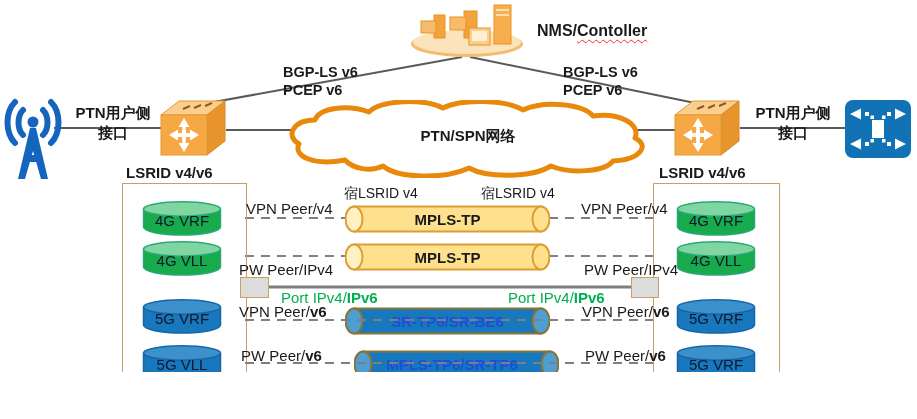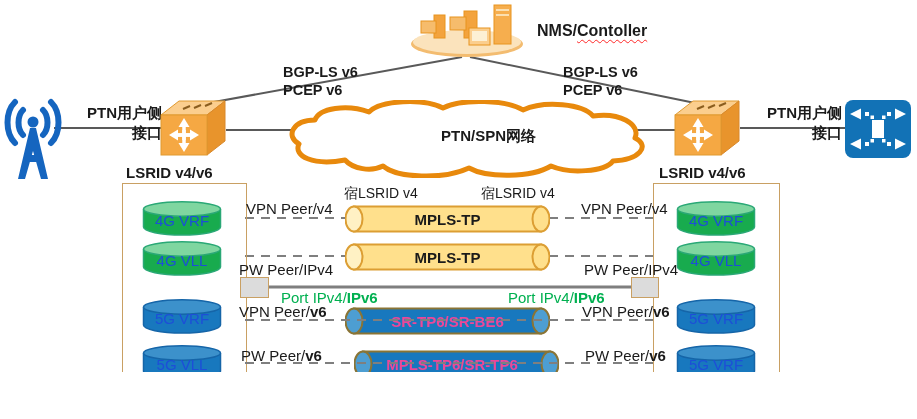--- a/index.html
+++ b/index.html
@@ -1,31 +1,31 @@
 <!DOCTYPE html>
 <html><head>
 <meta charset="utf-8">
 <style>
   html,body{margin:0;padding:0;background:#fff;}
   #canvas{position:relative;width:917px;height:372px;background:#fff;overflow:hidden;
           font-family:"Liberation Sans",sans-serif;}
   .abs{position:absolute;}
   .txt{font-family:"Liberation Sans",sans-serif;color:#1a1a1a;white-space:nowrap;font-size:15px;line-height:17px;}
   .b{font-weight:bold;}
-  .ctr{text-align:right;}
+  .ctr{text-align:center;}
   .misspelled{text-decoration:underline wavy #ff2a2a 1px;text-underline-offset:3px;}
   .green-txt{color:#00B050;}
   .frame{position:absolute;border:1.6px solid #C9A063;background:transparent;}
   .portsq{position:absolute;background:#DCDCDC;border:1.6px solid #C9A063;z-index:6;}
   .vcyl{position:absolute;width:80px;height:35px;z-index:5;}
-  .vcyl .lbl{position:absolute;left:0;top:11px;width:100%;text-align:center;color:#1d4ed8;font-size:15px;}
+  .vcyl .lbl{position:absolute;left:0;top:11px;width:100%;text-align:center;color:#0f172a;font-size:15px;}
   .htun{position:absolute;width:205px;height:28px;z-index:5;}
   .htun .lbl{position:absolute;left:0;top:6px;width:100%;text-align:center;font-size:15px;font-weight:bold;}
   .htun.yellow .lbl{color:#1a1a1a;}
-  .htun.blue .lbl{color:#ec4899;}
+  .htun.blue .lbl{color:#1d4ed8;}
   svg{display:block;}
   .lines{position:absolute;left:0;top:0;z-index:1;}
   .toplines{position:absolute;left:0;top:0;z-index:8;pointer-events:none;}
   .z2{z-index:2;} .z3{z-index:3;} .z4{z-index:4;} .z6{z-index:6;}
 </style>
 </head>
 <body>
 
 <div id="canvas">
 

